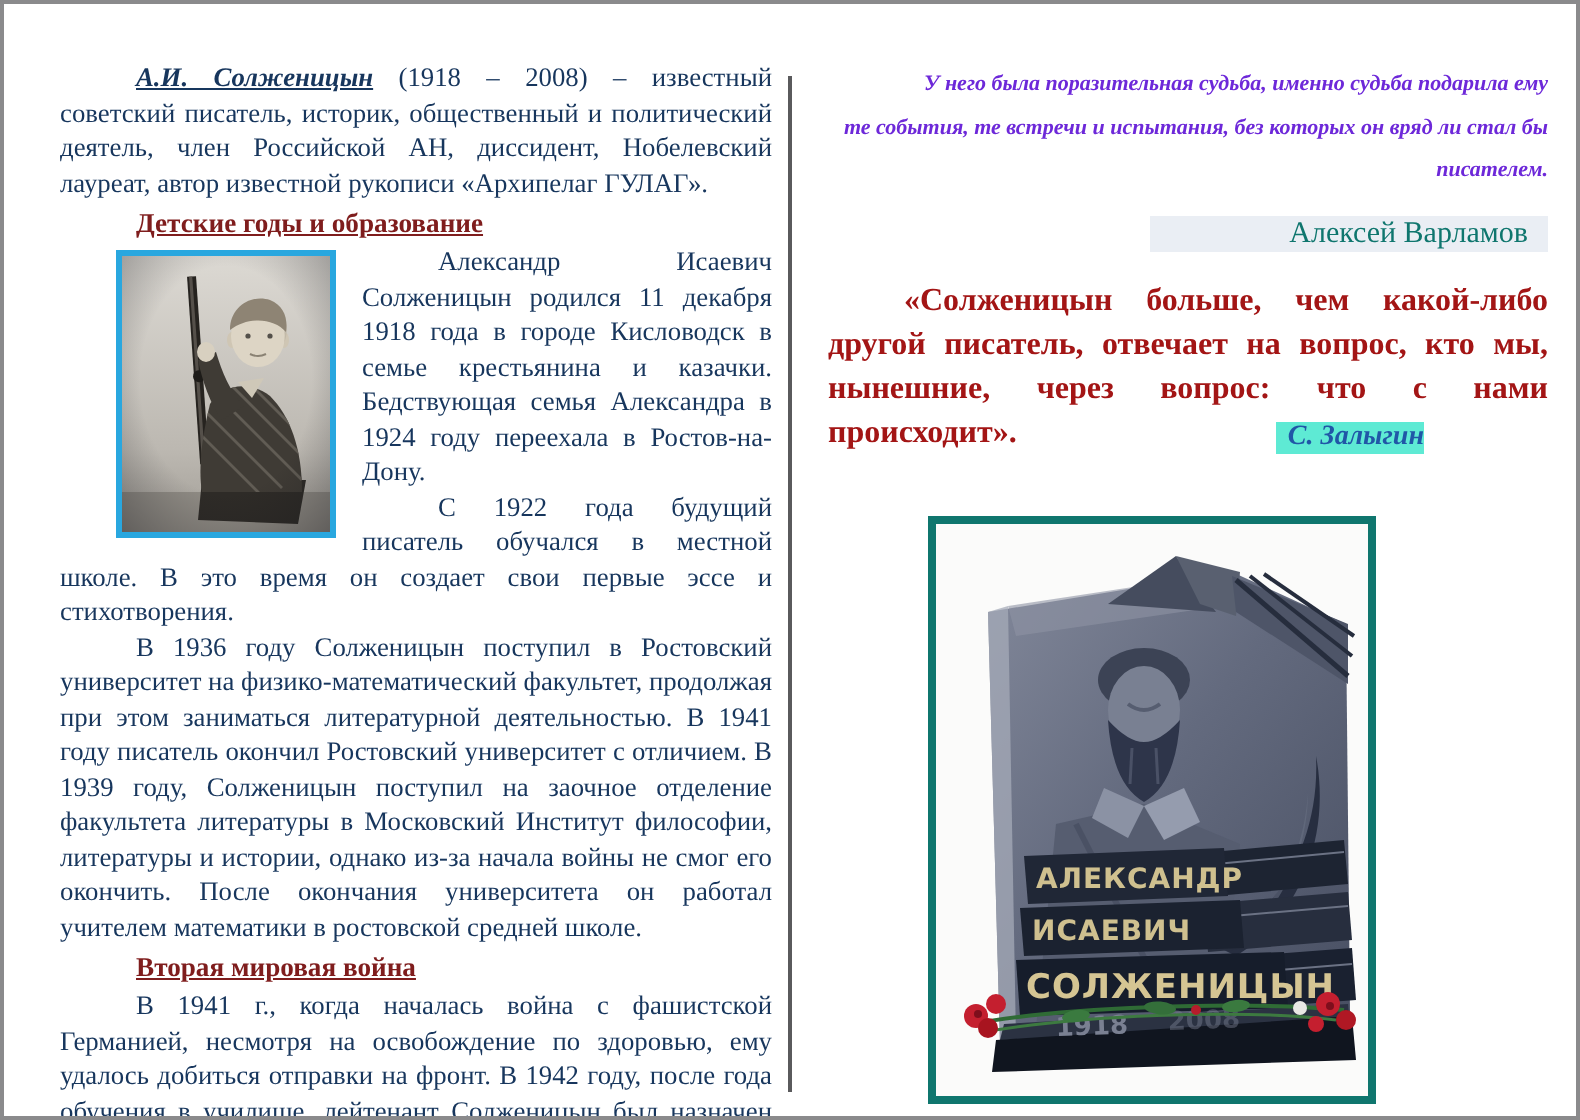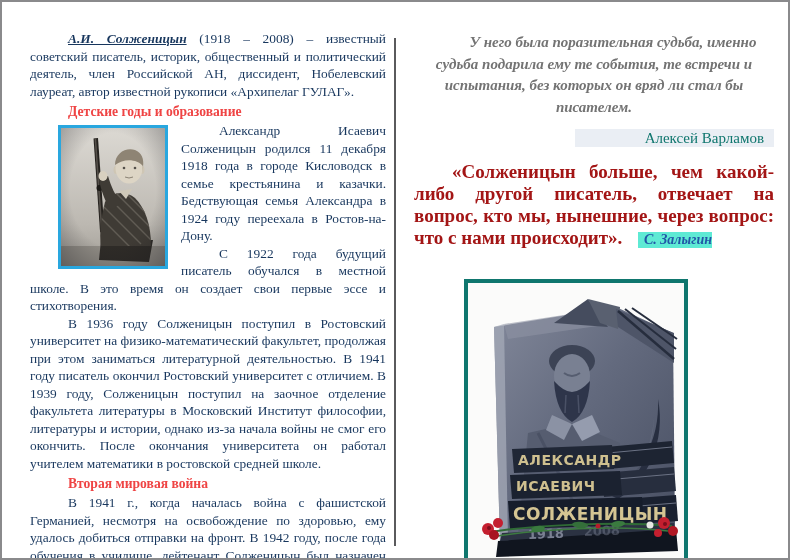--- a/index.html
+++ b/index.html
@@ -8,30 +8,30 @@
     border:2px solid #8a8a8c;background:#ffffff;overflow:hidden;
     font-family:"Liberation Serif", serif;color:#17365D;
   }
   .col-left{position:absolute;left:28px;top:28px;width:356px;}
   .col-right{position:absolute;left:412px;top:30px;width:360px;}
   .divider{position:absolute;left:392px;top:36px;width:2px;height:508px;background:#5a5a5c;}
   p{margin:0;}
   .body-text{font-size:13.4px;line-height:17.5px;text-align:justify;color:#17365D;}
   .indent{text-indent:38px;}
   .intro-name{font-weight:bold;font-style:italic;text-decoration:underline;}
-  .heading{font-size:13.6px;font-weight:bold;color:#ef4444;margin:3px 0 2px 38px;line-height:17px;}
+  .heading{font-size:13.6px;font-weight:bold;text-decoration:underline;color:#7f1d1d;margin:3px 0 2px 38px;line-height:17px;}
   .boy-photo{
     float:left;width:104px;height:138px;border:3px solid #29A7DF;
     margin:3px 13px 4px 28px;background:#cfccc6;
   }
-  .quote1{font-size:15px;line-height:21.5px;font-weight:bold;font-style:italic;color:#737373;text-indent:38px;text-align:center;}
+  .quote1{font-size:11px;line-height:21.5px;font-weight:bold;font-style:italic;color:#6d28d9;text-indent:38px;text-align:right;}
   .sig1-row{margin-top:11px;text-align:right;font-size:15px;line-height:19px;color:#0f766e;}
   .sig1-band{background:#eaeef4;padding:1px 10px 1px 70px;}
   .quote2-wrap{position:relative;margin-top:13px;}
-  .quote2{font-size:19px;line-height:22px;font-weight:bold;color:#A31515;text-align:justify;text-indent:38px;}
+  .quote2{font-size:16px;line-height:22px;font-weight:bold;color:#A31515;text-align:justify;text-indent:38px;}
   .sig2{position:absolute;right:62px;bottom:1px;font-size:14px;font-weight:bold;font-style:italic;color:#2057A7;background:#5eead4;padding-left:6px;}
   .plaque-photo{
     margin:30px 0 0 50px;width:216px;height:286px;border:4px solid #0f766e;background:#fdfdfc;
   }
   svg{display:block;}
 </style>
 </head>
 <body>
 
 <div class="page">

